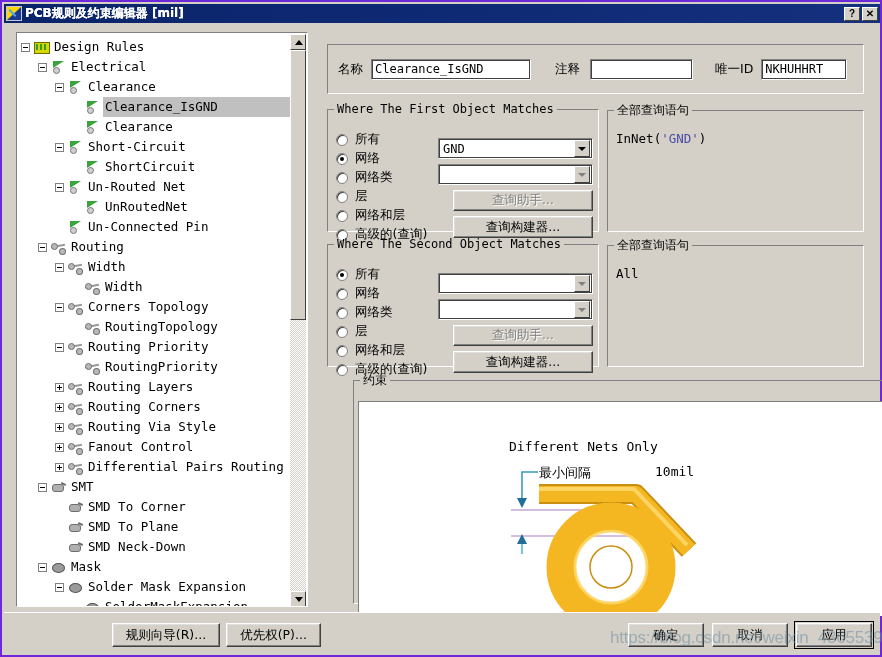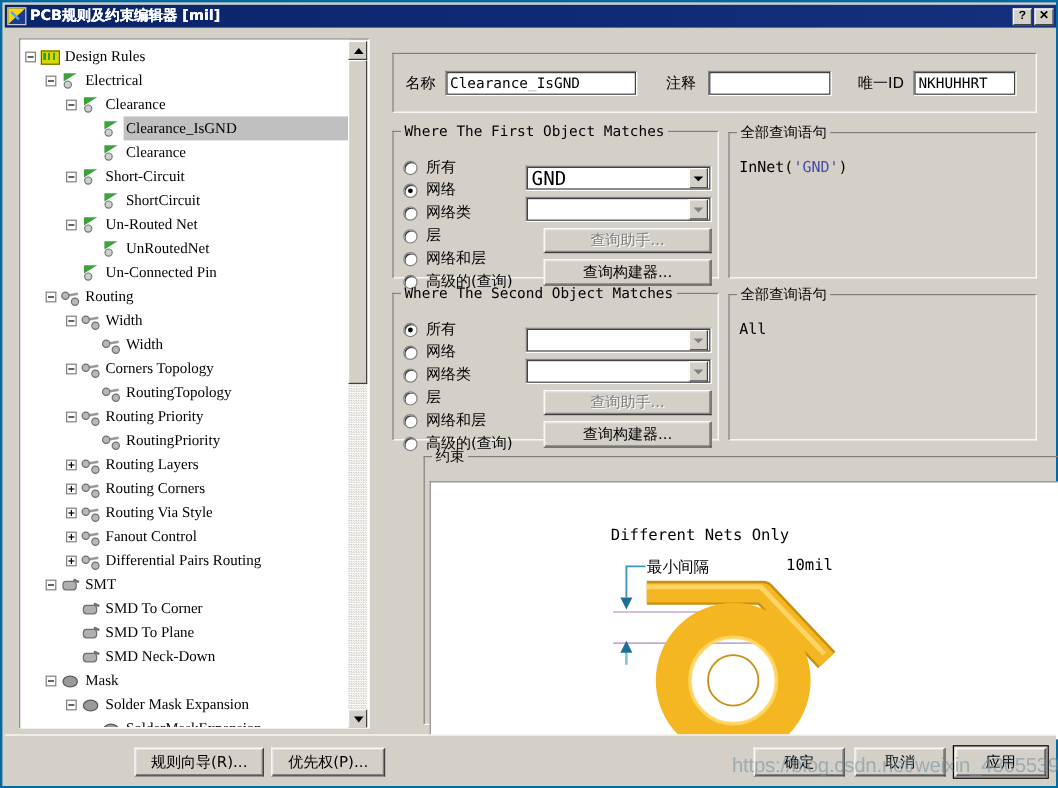--- a/index.html
+++ b/index.html
@@ -7,21 +7,21 @@
     margin: 0; padding: 0;
     width: 882px; height: 657px;
     overflow: hidden;
     font-family: "Liberation Sans", "DejaVu Sans", sans-serif;
     background: #d4d0c8;
   }
   #app {
     position: relative;
     width: 882px; height: 657px;
     background: #d4d0c8;
-    border: 2px solid #0369a1;
+    border: 2px solid #6d28d9;
   }
 
   
   #titlebar {
     position: absolute; left: 2px; top: 2px;
     width: 876px; height: 19px;
     background: linear-gradient(to right, #0a246a 0%, #14307e 100%);
     display: flex; align-items: center;
   }
   #title-icon {
@@ -85,21 +85,20 @@
     position: relative;
     height: 20px; line-height: 20px;
     white-space: nowrap;
     font-family: "DejaVu Sans Mono", "Liberation Mono", monospace;
     font-size: 12.5px;
     color: #000;
     display: flex; align-items: center;
   }
   .tnode .lbl {
     padding: 0 2px;
-    font-family: Liberation Serif, serif;
   }
   .tnode.sel .lbl {
     background: #c0c0c0;
     color: #000;
     padding-right: 110px;
   }
   .exp {
     width: 9px; height: 9px;
     border: 1px solid #808080;
     background: #fff;
@@ -299,21 +298,21 @@
     border-left: 1px solid #808080;
     border-right: 1px solid #ffffff;
     border-bottom: 1px solid #ffffff;
     outline: 1px solid #404040; outline-offset: -2px;
     display: flex; align-items: center;
     cursor: default;
   }
   .combo .cval {
     flex: 1; padding-left: 4px;
     font-family: "DejaVu Sans Mono","Liberation Mono",monospace;
-    font-size: 16px; color: #000; overflow: hidden; white-space: nowrap;
+    font-size: 12px; color: #000; overflow: hidden; white-space: nowrap;
   }
   .combo .carrow {
     width: 16px; height: 17px; margin-right: 2px; flex: none;
     background: #d4d0c8;
     border-top: 1px solid #ffffff;
     border-left: 1px solid #ffffff;
     border-right: 1px solid #404040;
     border-bottom: 1px solid #404040;
     position: relative;
   }

